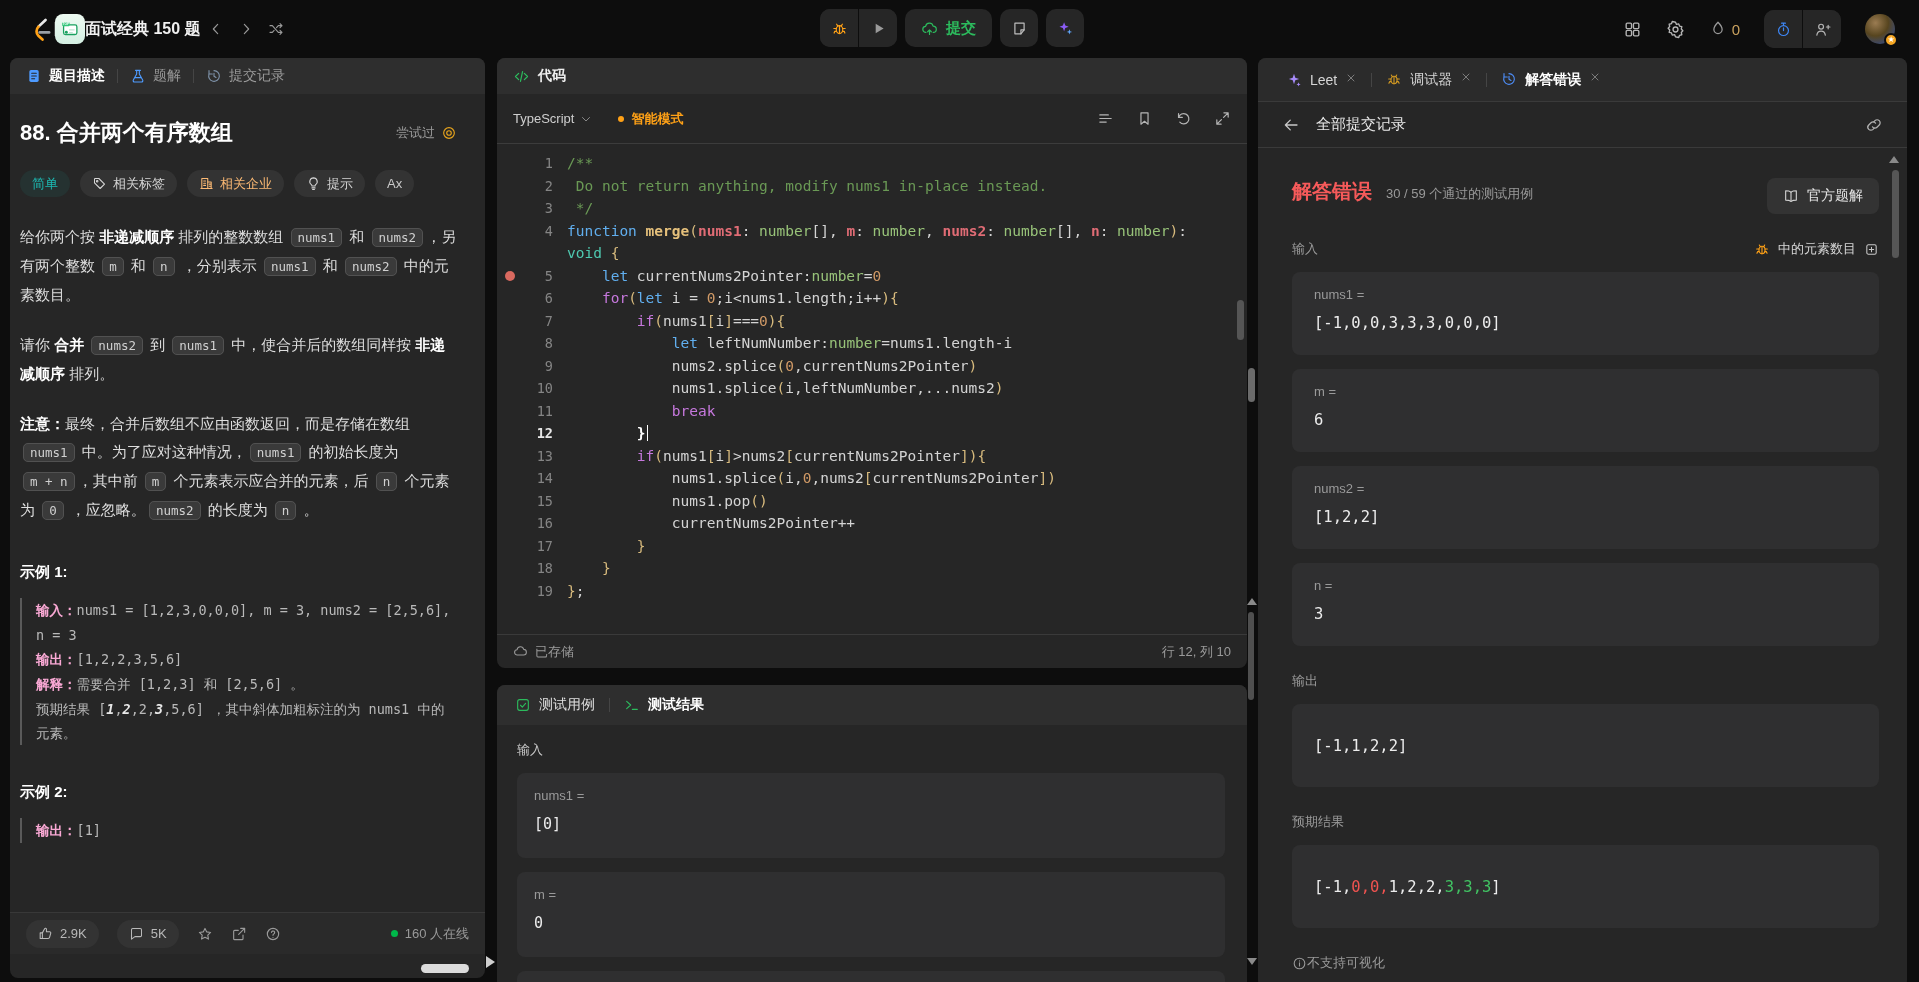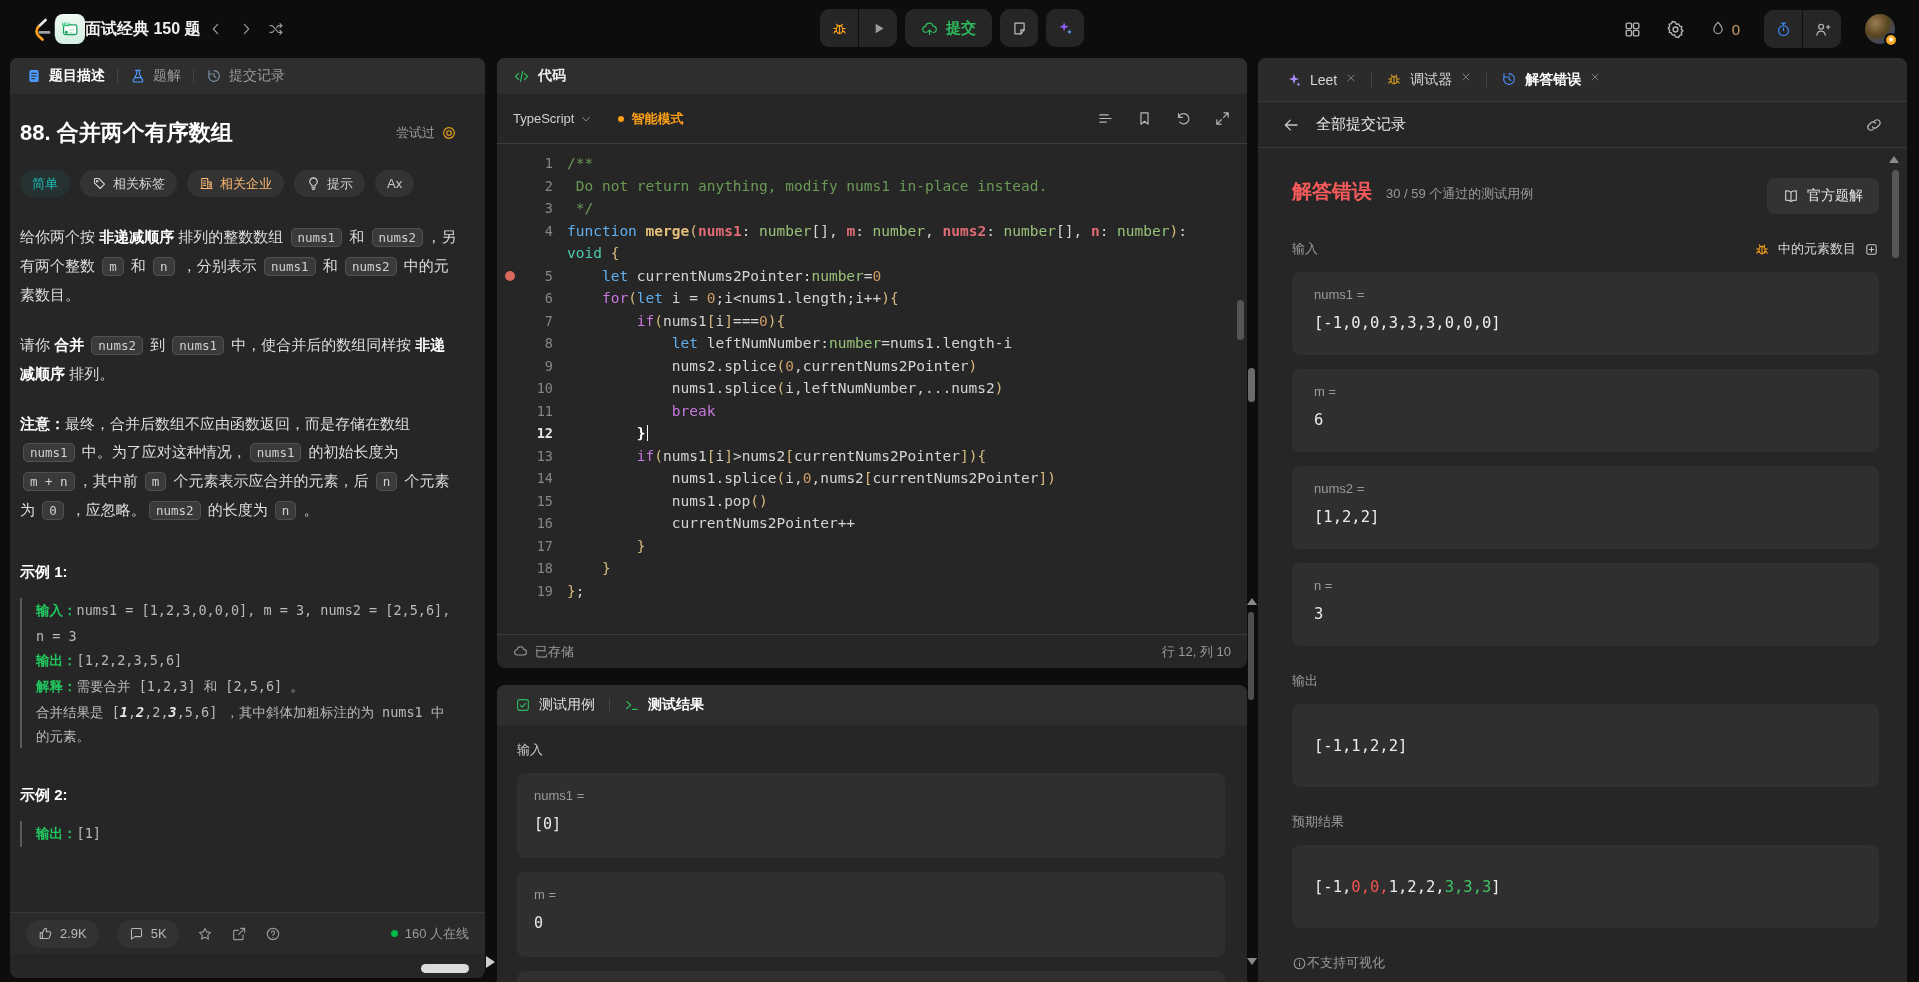--- a/index.html
+++ b/index.html
@@ -53,21 +53,21 @@
   .badge .ic{width:15px;height:15px}
   .badge.easy{color:#1cbbb4;background:rgba(28,187,180,.08)}
   .badge.gold{color:#fdba74}
   .badge.ax{font-size:13px;color:#c9c9c9}
   .desc{margin-top:26px}
   .desc-p{font-size:15px;line-height:28px;color:#dedede;margin-bottom:22px}
   .sg-b{font-weight:700;color:#fff}
   .sg-c{font-family:"DejaVu Sans Mono","Liberation Mono",monospace;font-size:12.5px;background:#3a3a3a;border:1px solid #515151;border-radius:5px;padding:1px 6px;margin:0 3px;color:#d0d0d0;white-space:nowrap}
   .ex-title{font-size:15px;font-weight:700;color:#fff;margin-top:38px}
   .ex-block{margin-top:16px;border-left:2px solid #5a5a5a;padding-left:14px;font-family:"DejaVu Sans Mono","Liberation Mono",monospace;font-size:13.5px;line-height:24px;color:#b9b9b9}
-  .ex-l{font-weight:700;color:#22c55e;font-family:Liberation Mono, monospace}
+  .ex-l{font-weight:700;color:#f9a8d4;font-family:Liberation Sans, sans-serif}
   .ex-i{font-weight:700;font-style:italic;color:#e8e8e8}
   .left-footer{position:absolute;left:0;right:0;bottom:24px;height:42px;border-top:1px solid #383838;background:#2a2a2a;display:flex;align-items:center;padding:0 16px;gap:18px}
   .lf-pill{display:flex;align-items:center;gap:7px;background:#333;border-radius:14px;height:28px;padding:0 12px;color:#b9b9b9;font-size:13px;cursor:pointer}
   .lf-ic{color:#9a9a9a;cursor:pointer}
   .lf-right{margin-left:auto;display:flex;align-items:center;gap:7px;color:#9a9a9a;font-size:13px}
   .green-dot{width:7px;height:7px;border-radius:50%;background:#00b84a}
   .hthumb{position:absolute;right:16px;bottom:5px;width:48px;height:9px;border-radius:5px;background:#dcdcdc}
 
   
   .cp-title{display:flex;align-items:center;gap:8px;font-size:14px;font-weight:700;color:#efefef}
@@ -370,21 +370,21 @@
           <p class="desc-p"><span class="sg-t">给你两个按 </span><span class="sg-b">非递减顺序</span><span class="sg-t"> 排列的整数数组 </span><span class="sg-c">nums1</span><span class="sg-t"> 和 </span><span class="sg-c">nums2</span><span class="sg-t">，另有两个整数 </span><span class="sg-c">m</span><span class="sg-t"> 和 </span><span class="sg-c">n</span><span class="sg-t"> ，分别表示 </span><span class="sg-c">nums1</span><span class="sg-t"> 和 </span><span class="sg-c">nums2</span><span class="sg-t"> 中的元素数目。</span></p>
           <p class="desc-p"><span class="sg-t">请你 </span><span class="sg-b">合并</span><span class="sg-t"> </span><span class="sg-c">nums2</span><span class="sg-t"> 到 </span><span class="sg-c">nums1</span><span class="sg-t"> 中，使合并后的数组同样按 </span><span class="sg-b">非递减顺序</span><span class="sg-t"> 排列。</span></p>
           <p class="desc-p"><span class="sg-b">注意：</span><span class="sg-t">最终，合并后数组不应由函数返回，而是存储在数组 </span><span class="sg-c">nums1</span><span class="sg-t"> 中。为了应对这种情况，</span><span class="sg-c">nums1</span><span class="sg-t"> 的初始长度为 </span><span class="sg-c">m + n</span><span class="sg-t">，其中前 </span><span class="sg-c">m</span><span class="sg-t"> 个元素表示应合并的元素，后 </span><span class="sg-c">n</span><span class="sg-t"> 个元素为 </span><span class="sg-c">0</span><span class="sg-t"> ，应忽略。</span><span class="sg-c">nums2</span><span class="sg-t"> 的长度为 </span><span class="sg-c">n</span><span class="sg-t"> 。</span></p>
         </div>
       <div id="examples">
           <h3 class="ex-title">示例 1:</h3>
           <div class="ex-block">
             <div class="ex-line"><span class="ex-l">输入：</span><span class="ex-m">nums1 = [1,2,3,0,0,0], m = 3, nums2 = [2,5,6], n = 3</span></div>
             <div class="ex-line"><span class="ex-l">输出：</span><span class="ex-m">[1,2,2,3,5,6]</span></div>
             <div class="ex-line"><span class="ex-l">解释：</span><span class="ex-m">需要合并 [1,2,3] 和 [2,5,6] 。</span></div>
-            <div class="ex-line"><span class="ex-m">合并结果是 [</span><span class="ex-i">1</span><span class="ex-m">,</span><span class="ex-i">2</span><span class="ex-m">,2,</span><span class="ex-i">3</span><span class="ex-m">,5,6] ，其中斜体加粗标注的为 nums1 中的元素。</span></div>
+            <div class="ex-line"><span class="ex-m">预期结果 [</span><span class="ex-i">1</span><span class="ex-m">,</span><span class="ex-i">2</span><span class="ex-m">,2,</span><span class="ex-i">3</span><span class="ex-m">,5,6] ，其中斜体加粗标注的为 nums1 中的元素。</span></div>
           </div>
           <h3 class="ex-title">示例 2:</h3>
           <div class="ex-block">
             <div class="ex-line"><span class="ex-l">输出：</span><span class="ex-m">[1]</span></div>
           </div>
         </div>
     </div>
     <div class="left-footer">
       <span class="lf-pill">
         <span class="ic" style="width:15px;height:15px">

